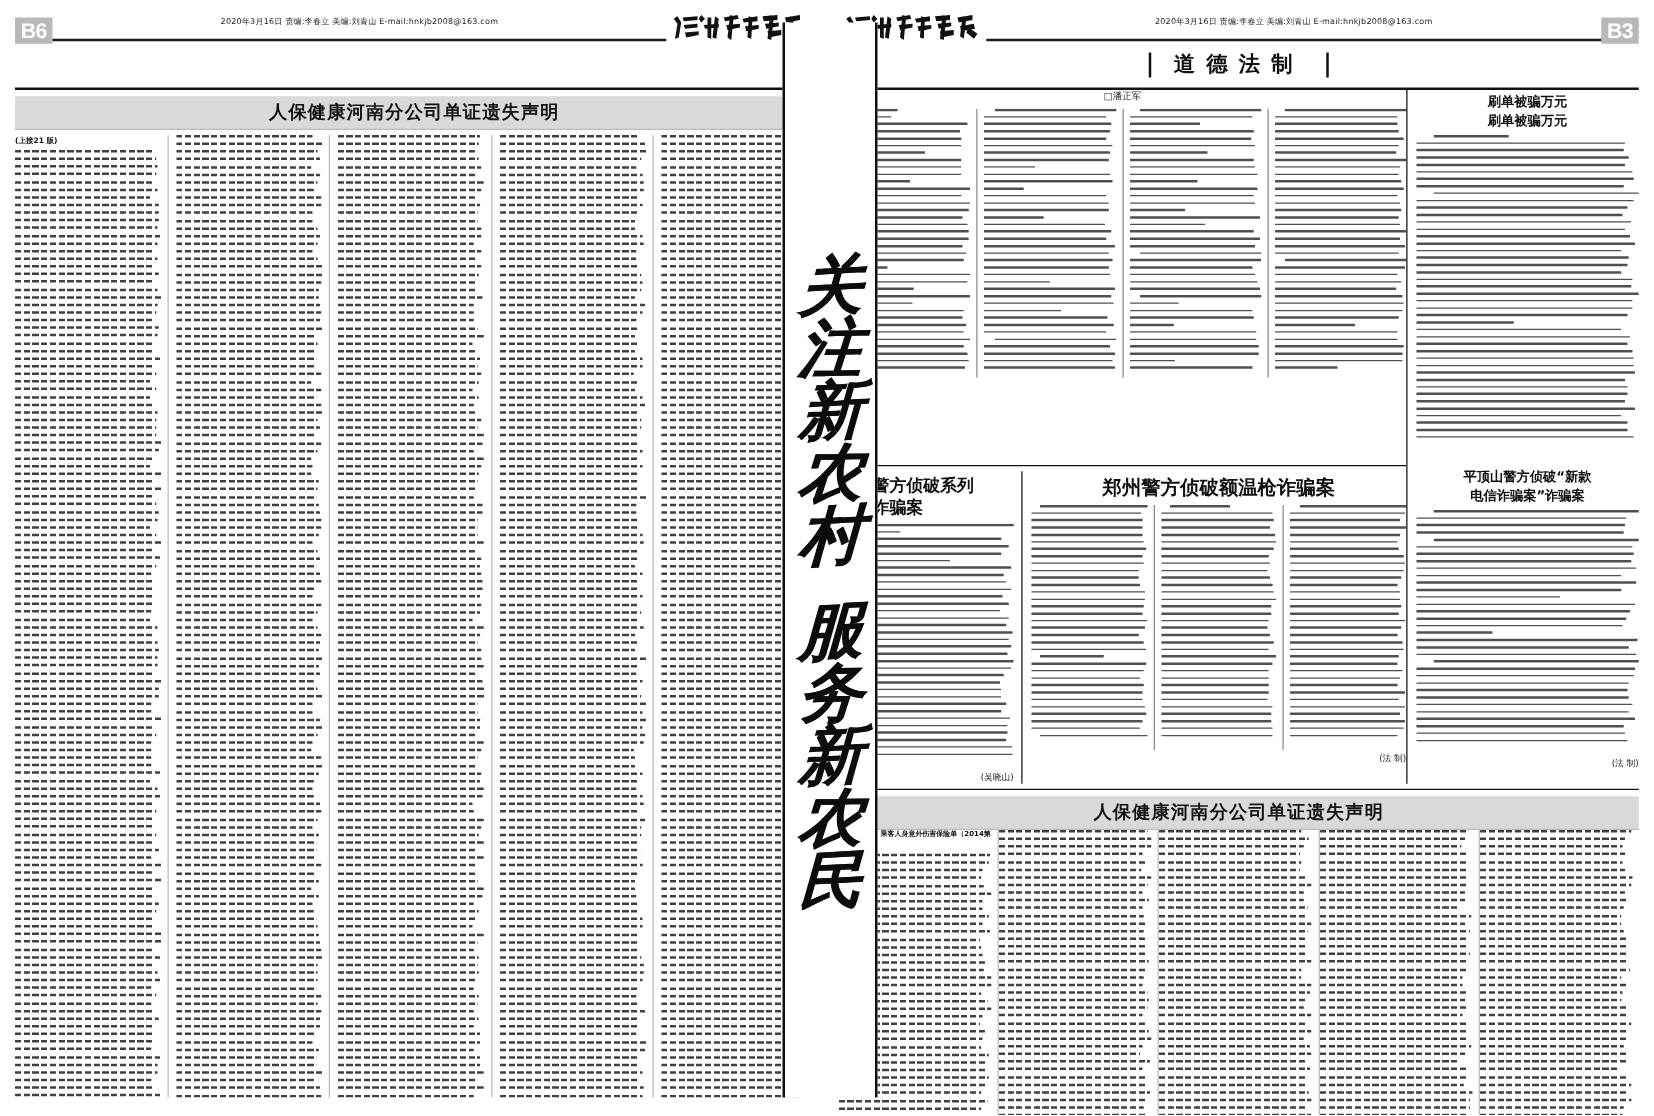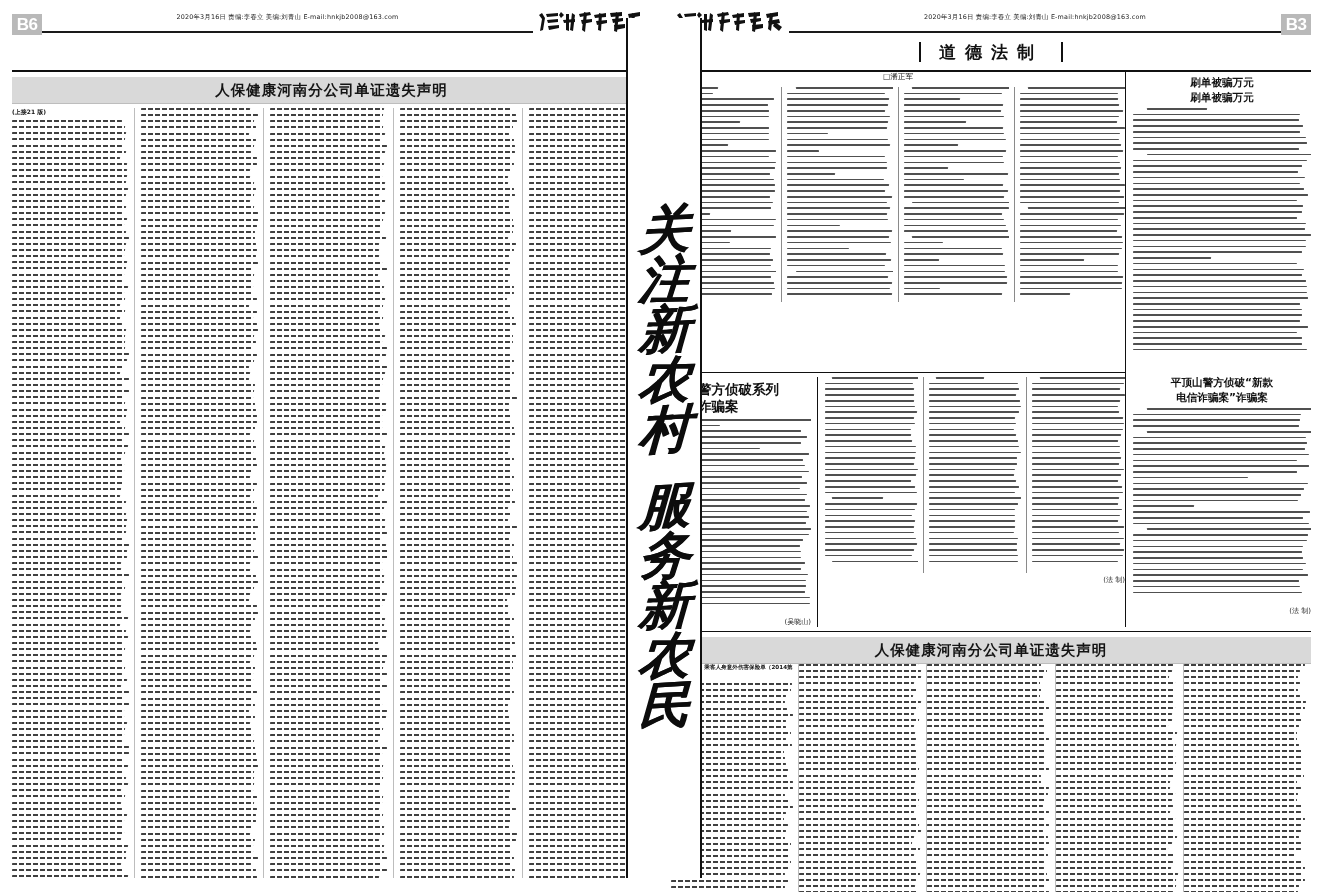--- a/index.html
+++ b/index.html
@@ -1141,20 +1141,21 @@
                     <div class="ln" style="width: 96.4%;"></div>
                     <div class="ln" style="width: 95.4%;"></div>
                     <div class="ln" style="width: 99.2%;"></div>
                     <div class="ln" style="width: 99.6%;"></div>
                   </div>
                 </div>
               <div class="sig">(吴晓山)</div>
             </div>
 
             <div style="flex:1;padding-left:7px;">
+              <div class="subhead big center">郑州警方侦破额温枪诈骗案</div>
               <div class="cols" style="height:196px;">
                 <div class="col textblock">
                     <div id="rz1">
                       <div class="ln" style="width: 97.1%; margin-left: 8%;"></div>
                       <div class="ln" style="width: 94.5%;"></div>
                       <div class="ln" style="width: 95.5%;"></div>
                       <div class="ln" style="width: 96.2%;"></div>
                       <div class="ln" style="width: 96.5%;"></div>
                       <div class="ln" style="width: 97.1%;"></div>
                       <div class="ln" style="width: 99%;"></div>

